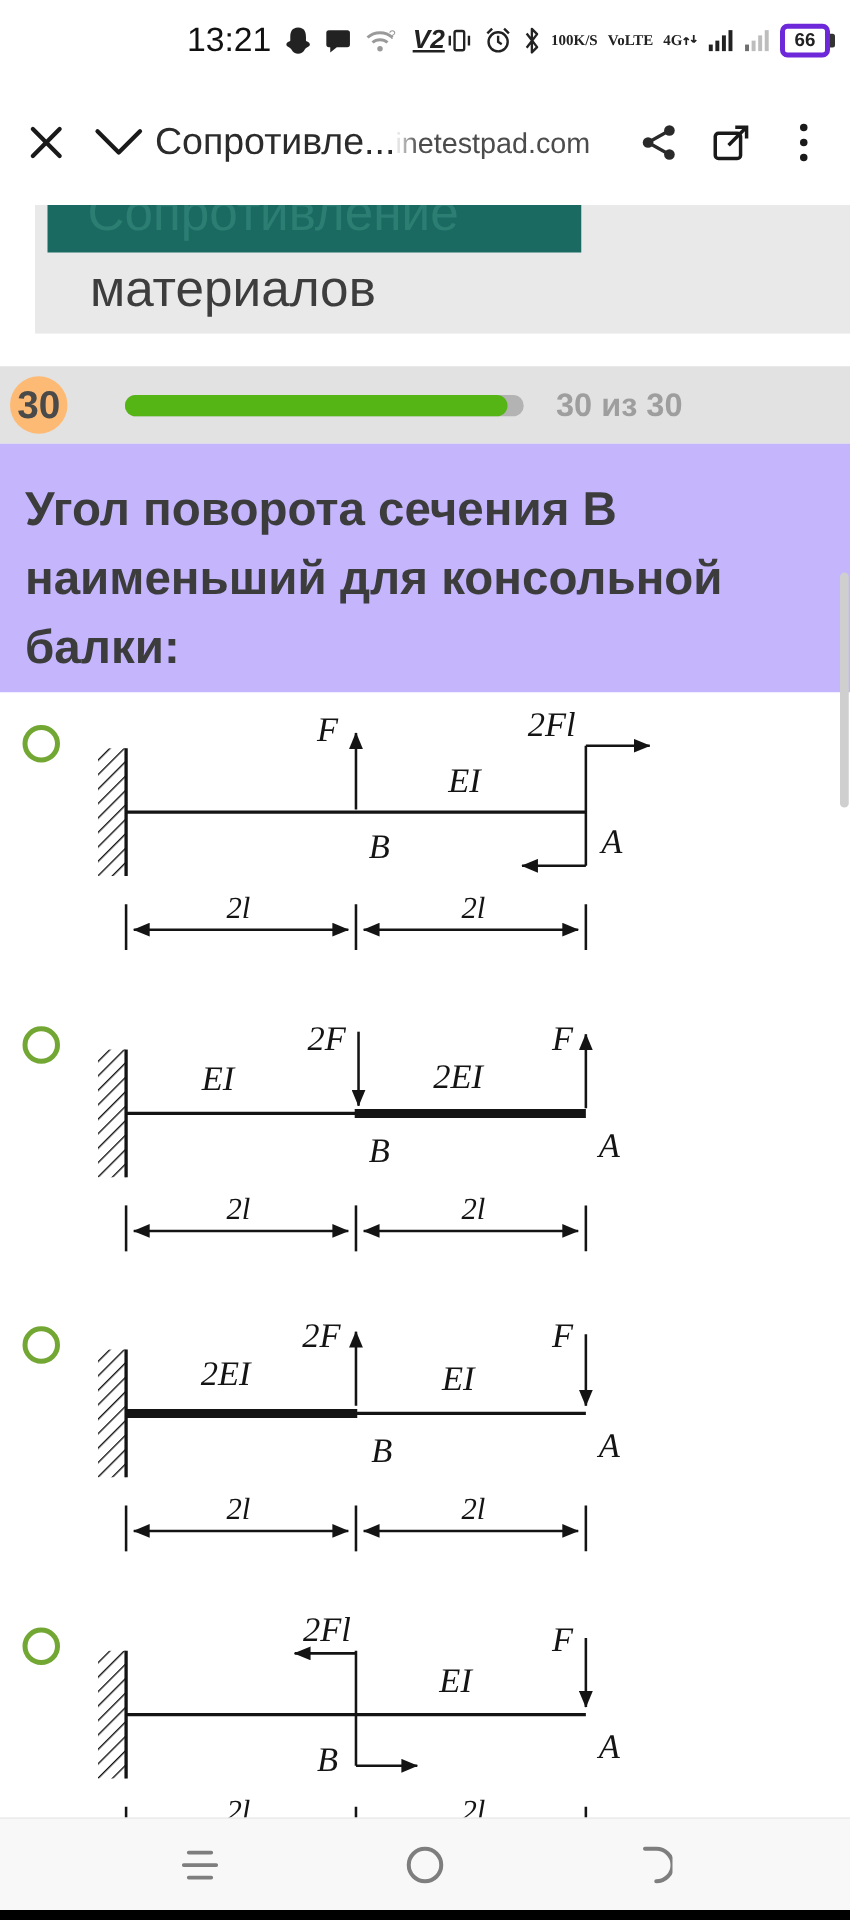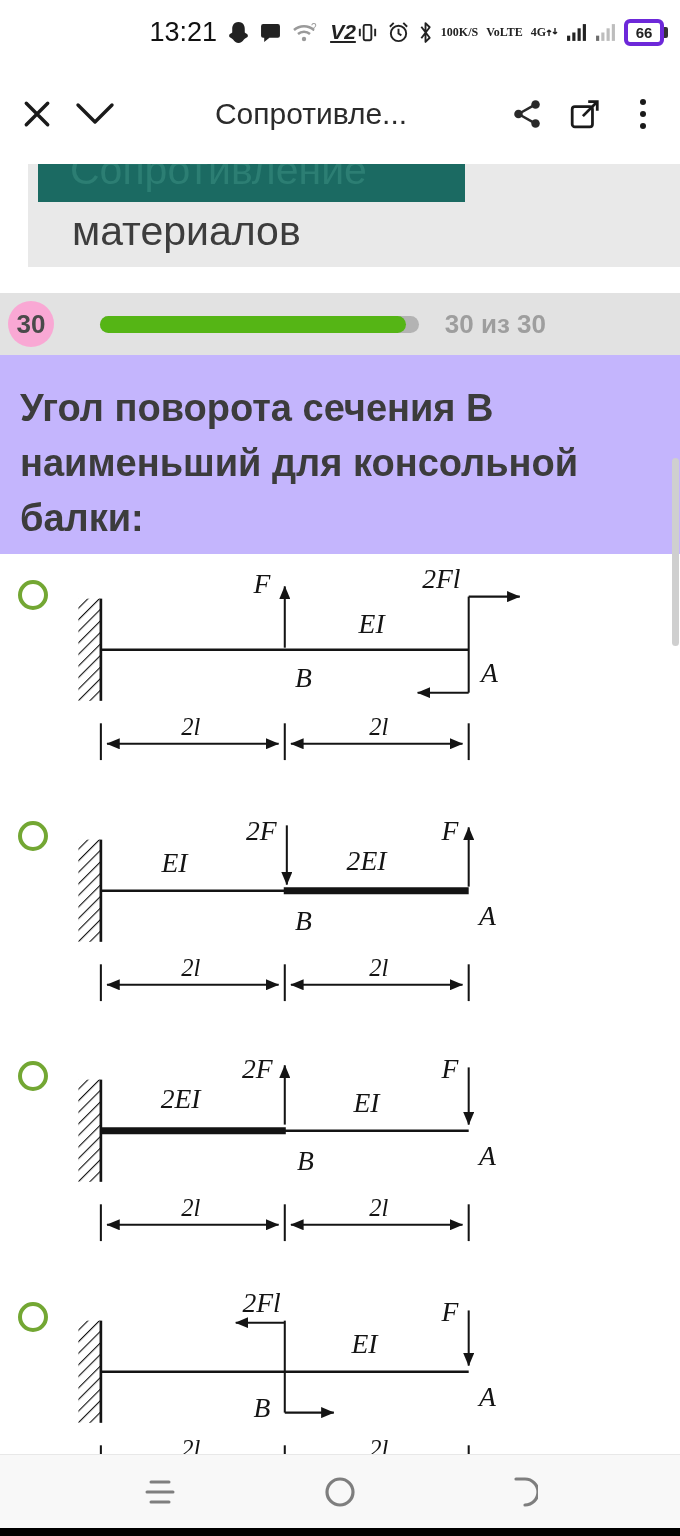--- a/index.html
+++ b/index.html
@@ -15,35 +15,35 @@
   .sb-time{font-size:27px; color:#111;}
   .sb-carrier{font-size:21px; font-weight:700; font-style:italic; color:#222; margin-left:2px;text-decoration:underline;}
   .sb-right{display:flex; align-items:center; gap:8px;}
   .sb-stack{display:flex; flex-direction:row; align-items:center; font-size:12px; line-height:12px; font-weight:700; color:#222;font-family:Liberation Serif, serif;}
   .battery{display:flex; align-items:center;}
   .batt-body{border:4px solid #6d28d9; border-radius:6px; padding:1px 5px; font-size:15px; font-weight:700; color:#222; min-width:40px; text-align:center;}
   .batt-nub{width:4px; height:11px; background:#333; border-radius:0 2px 2px 0;}
   
   .browser-bar{height:100px; display:flex; align-items:center; padding:0 8px; background:#fff;}
   .bb-btn{width:58px; height:58px; display:flex; align-items:center; justify-content:center; background:none; border:none; cursor:pointer;}
-  .bb-title{flex:1; display:flex; flex-direction:column; align-items:center; overflow:hidden;}
+  .bb-title{flex:1; display:flex; flex-direction:row; align-items:center; overflow:hidden;}
   .bb-title .t{font-size:30px; color:#2b2b2b; white-space:nowrap;}
   .bb-title .d{font-size:23px; color:#4c4c4c; position:relative; white-space:nowrap;}
   .bb-title .d::before{content:""; position:absolute; left:-2px; top:0; width:20px; height:100%;
     background:linear-gradient(to right,#fff 10%,rgba(255,255,255,0));}
   
   .page-header{background:#e9e9e9; padding-bottom:12px;margin-left:28px;}
   .teal-band{margin-left:10px; width:427px; height:38px; background:#1b6a62; overflow:hidden; position:relative;}
   .teal-band .clipped{position:absolute; left:32px; top:-17px; font-size:41px; font-weight:500; color:#2c7e73; white-space:nowrap;}
   .subject-title{margin:6px 0 0 44px; font-size:41px; font-weight:500; color:#3d3d3d;}
   .white-gap{height:26px; background:#fff;}
   
   .progress-row{height:62px; background:#e2e2e2; display:flex; align-items:center; padding:0 16px 0 8px;}
-  .qnum{width:46px; height:46px; border-radius:50%; background:#f9a8d4; display:flex; align-items:center; justify-content:center;
-    font-size:26px; font-weight:700; color:#4a4a4a; flex:none;}
+  .qnum{width:46px; height:46px; border-radius:50%; background:#fdba74; display:flex; align-items:center; justify-content:center;
+    font-size:31px; font-weight:700; color:#4a4a4a; flex:none;}
   .track{flex:1; height:17px; background:#b3b3b3; border-radius:9px; margin:0 26px 0 46px; position:relative;}
   .fill{height:100%; width:96%; background:#55b515; border-radius:9px;}
   .plabel{font-size:26px; font-weight:700; color:#9e9e9e; margin-right:118px;}
   
   .question{background:#c4b5fd; padding:26px 20px 8px 20px; font-size:38px; font-weight:700; color:#3c3c3c; line-height:1.45;}
   
   .options{padding:14px 0 0 18px; background:#fff;}
   .option-row{display:flex; align-items:flex-start; margin-bottom:26px;}
   .radio{width:30px; height:30px; border:4px solid #73a733; border-radius:50%; background:#fff; flex:none; margin-top:12px;}
   .diagram{display:block; width:470px; height:auto; margin-left:12px;}
@@ -147,20 +147,21 @@
           <path d="M4 4 L24 24 M24 4 L4 24" stroke="#1a1a1a" stroke-width="3.2" stroke-linecap="round"></path>
         </svg>
     </button>
     <button class="bb-btn">
       <svg width="42" height="26" viewBox="0 0 42 26">
           <path d="M4 4 L21 21 L38 4" stroke="#1a1a1a" stroke-width="3.4" fill="none" stroke-linecap="round" stroke-linejoin="round"></path>
         </svg>
     </button>
     <div class="bb-title">
       <span class="t">Сопротивле...</span>
+      <span class="d">inetestpad.com</span>
     </div>
     <button class="bb-btn">
       <svg width="32" height="32" viewBox="0 0 30 30">
           <circle cx="23" cy="6" r="4" fill="#2a2a2a"></circle>
           <circle cx="7" cy="15" r="4" fill="#2a2a2a"></circle>
           <circle cx="23" cy="24" r="4" fill="#2a2a2a"></circle>
           <path d="M7 15 L23 6 M7 15 L23 24" stroke="#2a2a2a" stroke-width="2.4"></path>
         </svg>
     </button>
     <button class="bb-btn">

